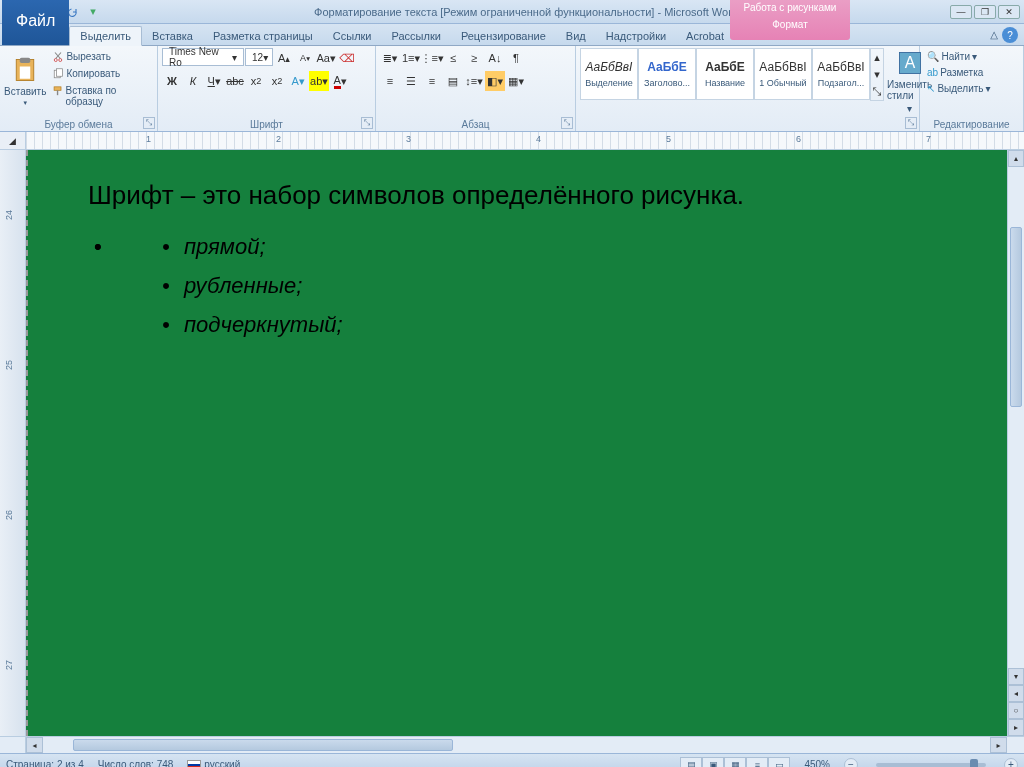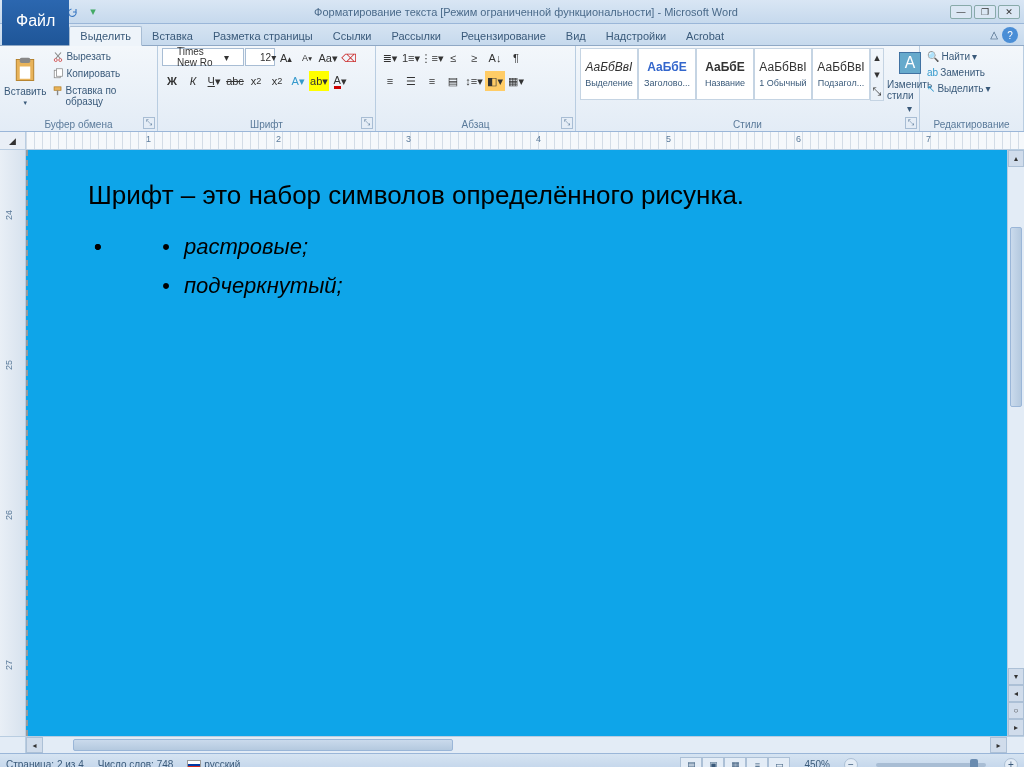--- a/index.html
+++ b/index.html
@@ -27,41 +27,41 @@
 
 
 .ribbon { height:86px; background:linear-gradient(#f3f7fb,#e3ecf6); display:flex; border-bottom:1px solid #9ab6d8; }
 .group { border-right:1px solid #b9cde1; padding:2px 4px 0 4px; display:flex; flex-direction:column; position:relative; }
 .group-label { position:absolute; bottom:1px; left:0; right:0; text-align:center; font-size:10px; color:#5a7a9a; }
 .group-body { flex:1; display:flex; gap:3px; align-items:flex-start; }
 .ribbon-btn { display:flex; align-items:flex-start; gap:2px; font-size:10px; color:#3a5a7a; padding:1px 3px; cursor:pointer; }
 .ribbon-btn svg { width:12px; height:12px; }
 .big-btn { display:flex; flex-direction:column; align-items:center; justify-content:center; width:44px; height:66px; font-size:10px; color:#3a5a7a; cursor:pointer; gap:2px;}
 .big-btn .big-icon { width:28px; height:28px; }
-.font-select { height:18px; border:1px solid #a8bdd4; background:#fff; font-size:10px; padding:0 14px; display:flex; align-items:center; }
+.font-select { height:18px; border:1px solid #a8bdd4; background:#fff; font-size:10px; padding:0 6px; display:flex; align-items:center; }
 .font-name { width:82px; }
 .font-size { width:28px; }
 .icon-row { display:flex; gap:1px; }
 .icon-btn { width:20px; height:20px; display:flex; align-items:center; justify-content:center; border:1px solid transparent; cursor:pointer;}
 .style-gal { display:flex; gap:0; }
 .style-item { width:58px; height:52px; border:1px solid #c5d4e3; background:#fff; display:flex; flex-direction:column; align-items:center; justify-content:center; font-size:9px; color:#3a5a7a; }
 .style-item .preview { font-size:12px; color:#333; margin-bottom:4px;}
 .dialog-launcher { position:absolute; right:2px; bottom:2px; width:12px; height:12px; border:1px solid #a8bdd4; font-size:8px; display:flex; align-items:center; justify-content:center; color:#5a7a9a;}
 
 
 .ruler-bar { height:18px; background:#e9eff6; border-bottom:1px solid #b9cde1; display:flex; }
 .ruler-corner { width:26px; border-right:1px solid #b9cde1; display:flex; align-items:center; justify-content:center; font-size:9px;}
 .h-ruler { flex:1; background:repeating-linear-gradient(90deg,#d3dce6 0,#d3dce6 1px,#f5f8fb 1px,#f5f8fb 8px); position:relative; }
 .h-ruler .num { position:absolute; top:2px; font-size:9px; color:#5a7a9a;}
 
 
 .doc-area { height:586px; display:flex; background:#4a6a8a; }
 .v-ruler { width:26px; background:linear-gradient(90deg,#e9eff6,#d7e2ee); border-right:1px solid #b9cde1; position:relative;}
 .v-ruler .vnum { position:absolute; left:4px; font-size:9px; color:#5a7a9a; transform:rotate(-90deg); transform-origin:left top;}
-.doc-scroll { flex:1; background:#0ea5e9; overflow:hidden; position:relative; border-left:2px dashed #999;}
+.doc-scroll { flex:1; background:#15803d; overflow:hidden; position:relative; border-left:2px dashed #999;}
 .page { padding:30px 40px 20px 60px; font-family:Calibri, sans-serif; color:#000;}
 .page h1 { font-size:26px; font-weight:normal; margin-bottom:18px;}
 .page ul { list-style:none; }
 .page li { position:relative; padding-left:28px; font-size:22px; line-height:1.6; margin-bottom:4px;}
 .page li::before { content:"•"; position:absolute; left:6px; top:0; font-size:22px;}
 .page ul ul li { font-style:italic; padding-left:28px; }
 .page ul ul { margin-left:40px; }
 .scroll-v { width:17px; background:#e3ecf6; border-left:1px solid #b9cde1; display:flex; flex-direction:column; }
 .scroll-v .sb-btn { height:17px; background:#d0dceb; border:1px solid #acc0d6; display:flex; align-items:center; justify-content:center; font-size:8px;}
 .scroll-v .sb-track { flex:1; background:#e3ecf6; position:relative;}
@@ -102,20 +102,24 @@
       </div>
     <div class="qat-btn">
         <svg viewBox="0 0 16 16">
           <path d="M6 4 A5 5 0 1 0 12 8" fill="none" stroke="#3a78c2" stroke-width="1.5"></path>
           <path d="M12 4l0 4-4 0" fill="none" stroke="#3a78c2" stroke-width="1.5"></path>
         </svg>
       </div>
     <div class="qat-btn">▾</div>
   </div>
   <div class="title-text">Форматирование текста [Режим ограниченной функциональности] - Microsoft Word</div>
+  <div class="picture-tools">
+    <div class="pt-top">Работа с рисунками</div>
+    <div style="margin-top:6px">Формат</div>
+  </div>
   <div class="win-controls">
     <div class="win-btn">—</div>
     <div class="win-btn">❐</div>
     <div class="win-btn">✕</div>
   </div>
 </div>
 
 <div class="tabs-row">
   <div class="file-tab">Файл</div>
   <div class="tab active">Выделить</div>
@@ -261,29 +265,28 @@
       </div>
       <div class="big-btn" style="width:50px">
         <svg class="big-icon" viewBox="0 0 32 32">
             <rect x="4" y="4" width="24" height="24" fill="#6ac" stroke="#369"></rect>
             <text x="16" y="22" text-anchor="middle" font-size="18" fill="#fff">A</text>
           </svg>
         <span>Изменить стили</span>▾
       </div>
     </div>
     <div class="dialog-launcher">⤡</div>
-    <div class="group-label">Стили</div>
   </div>
 
   <div class="group" style="flex:1">
     <div class="group-body" style="flex-direction:column;gap:3px;margin-top:2px">
       <div class="ribbon-btn"><span style="color:#c90">🔍</span><span>Найти</span> ▾</div>
       <div class="ribbon-btn">
           <span style="color:#39c">ab</span>
-          <span>Заменить</span>
+          <span>Разметка</span>
         </div>
       <div class="ribbon-btn"><span style="color:#39c">↖</span><span>Выделить</span> ▾</div>
     </div>
     <div class="group-label">Редактирование</div>
   </div>
 </div>
 
 <div class="ruler-bar">
   <div class="ruler-corner">◢</div>
   <div class="h-ruler">
@@ -305,21 +308,22 @@
     <span class="vnum" style="top:520px">27</span>
   </div>
   <div class="doc-scroll">
     <div class="page">
       <h1>Шрифт – это набор символов определённого  рисунка.</h1>
       <ul>
         <li>
         </li>
         <li>
           <ul>
-            <li>растровые;</li>
+            <li>прямой;</li>
+            <li>рубленные;</li>
             <li>подчеркнутый;</li>
           </ul>
         </li>
       </ul>
     </div>
   </div>
   <div class="scroll-v">
     <div class="sb-btn">▴</div>
     <div class="sb-track">
         <div class="sb-thumb"></div>

